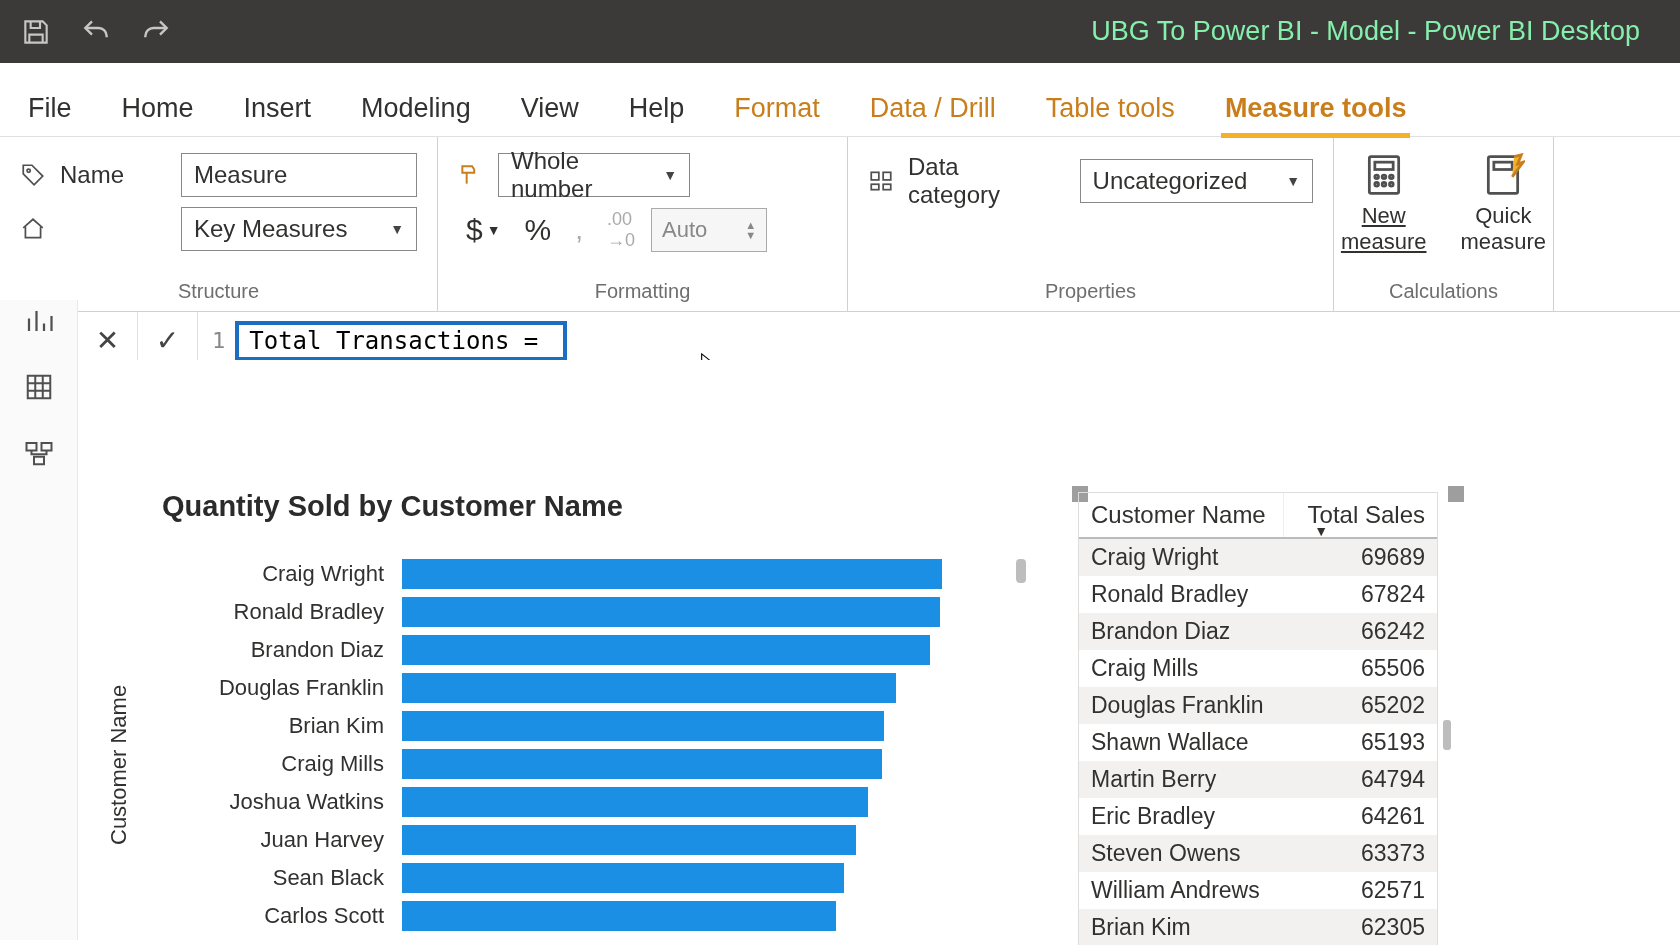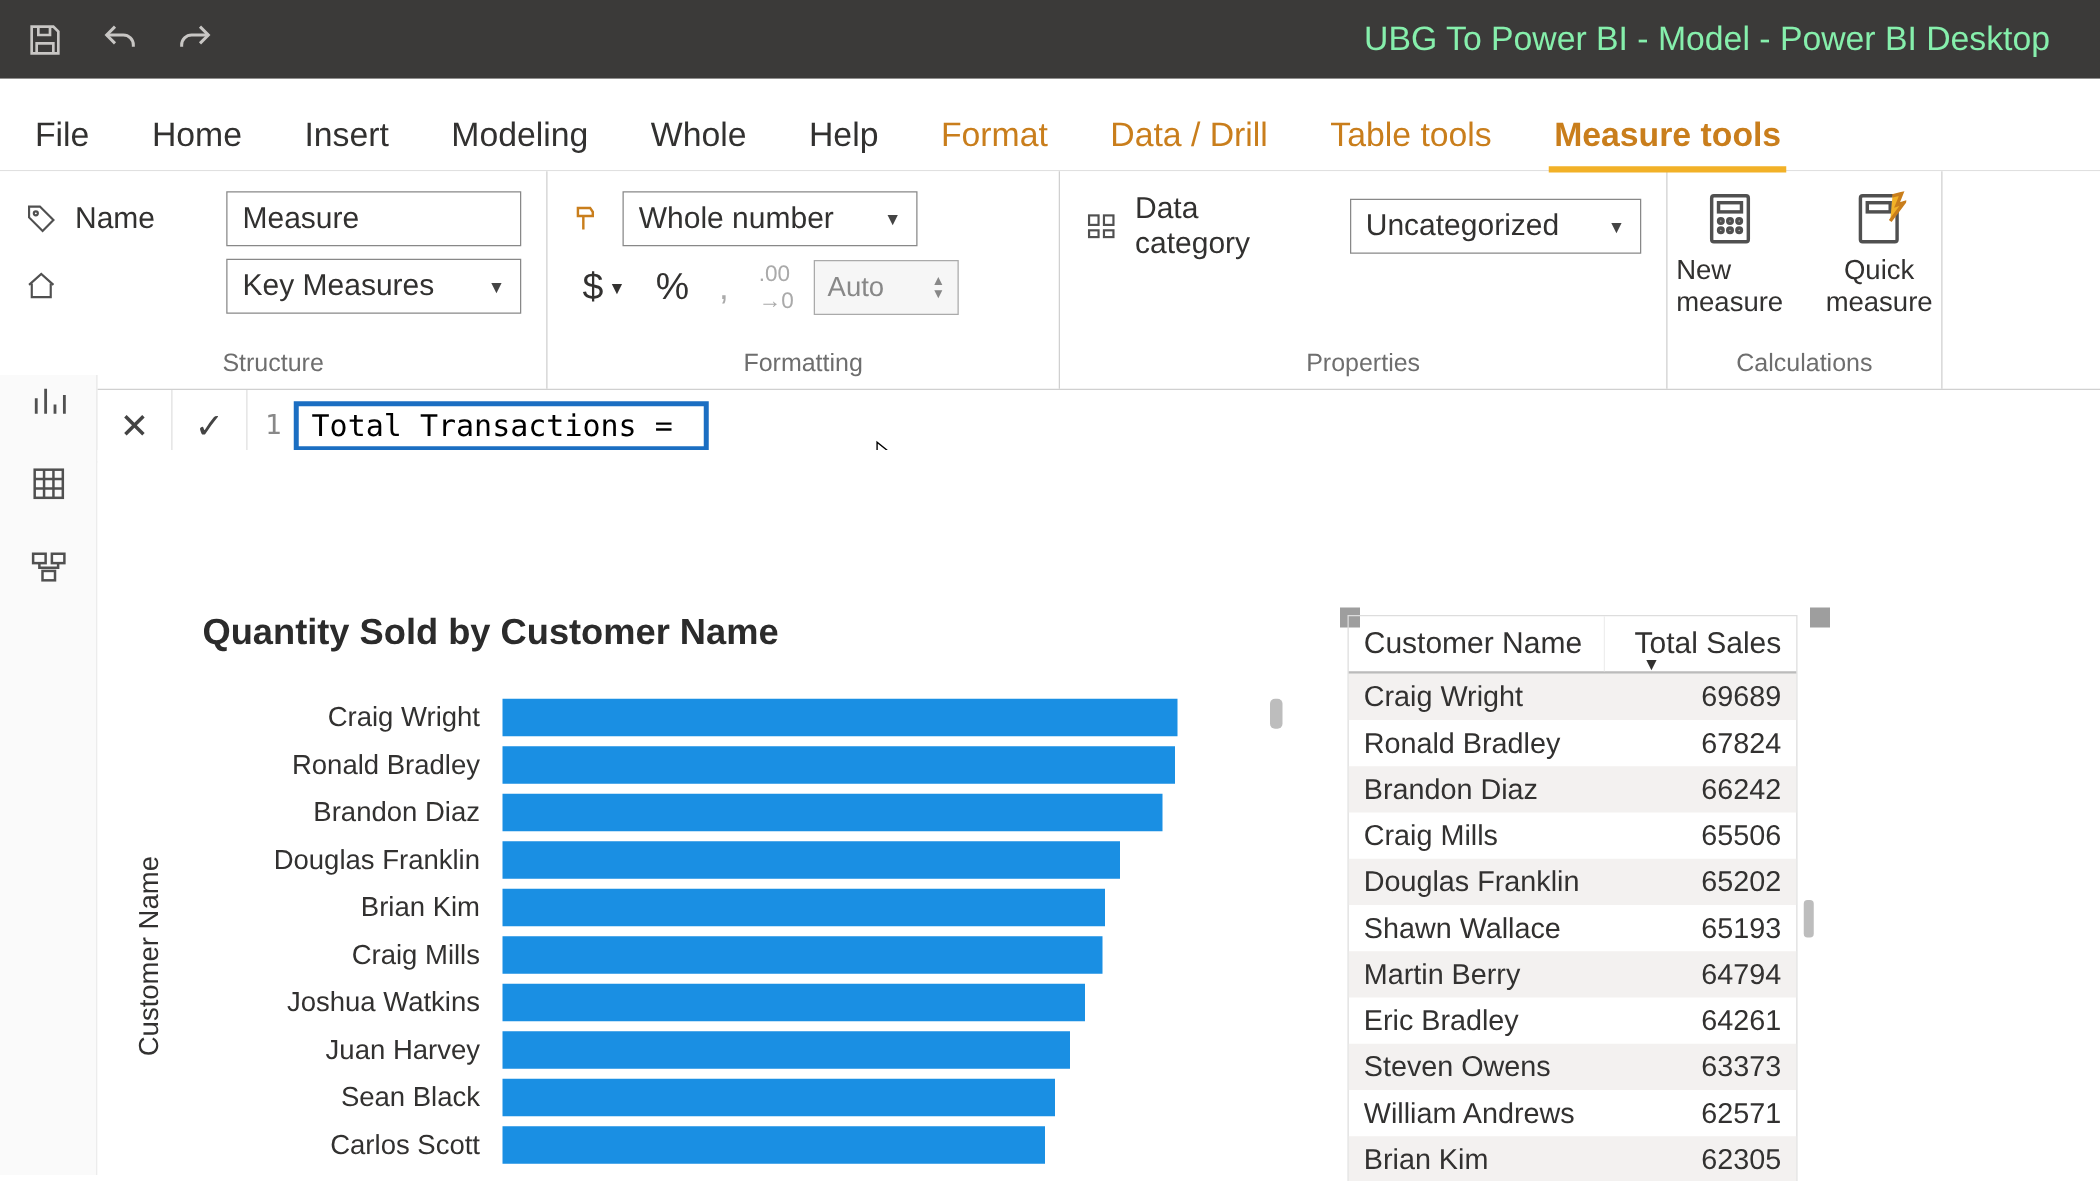--- a/index.html
+++ b/index.html
@@ -94,21 +94,21 @@
       </svg>
   </div>
   <div class="tb-title">UBG To Power BI - Model - Power BI Desktop</div>
 </div>
 
 <div class="tabs">
   <div class="tab">File</div>
   <div class="tab">Home</div>
   <div class="tab">Insert</div>
   <div class="tab">Modeling</div>
-  <div class="tab">Whole</div>
+  <div class="tab">View</div>
   <div class="tab">Help</div>
   <div class="tab orange">Format</div>
   <div class="tab orange">Data / Drill</div>
   <div class="tab orange">Table tools</div>
   <div class="tab orange active">Measure tools</div>
 </div>
 
 <div class="ribbon">
 
   <div class="group" style="width:438px;">
@@ -137,21 +137,21 @@
     <div class="glabel">Structure</div>
   </div>
 
   <div class="group" style="width:410px;">
     <div class="rows">
       <div class="frow">
         <svg class="ficon" viewBox="0 0 24 24" fill="none" stroke="#c97e1c" stroke-width="1.8">
             <path d="M4 4h9l2 3v3H4z"></path>
             <path d="M8 10v10"></path>
           </svg>
-        <div class="inputbox" style="width:236px;">
+        <div class="inputbox" style="width:192px;">
           <span>Whole number</span>
           <span class="caret">▼</span>
         </div>
       </div>
       <div class="frow" style="gap:8px;">
         <div class="fmt-btn">$<span style="font-size:14px;margin-left:4px;">▼</span></div>
         <div class="fmt-btn">%</div>
         <div class="fmt-btn" style="color:#aaa;">
             <span style="font-size:28px;">,</span>
           </div>
@@ -193,21 +193,21 @@
         <svg viewBox="0 0 24 24" fill="none" stroke="#505050" stroke-width="1.5">
             <rect x="4" y="2" width="16" height="20" rx="1"></rect>
             <rect x="7" y="5" width="10" height="4"></rect>
             <circle cx="8" cy="13" r="1"></circle>
             <circle cx="12" cy="13" r="1"></circle>
             <circle cx="16" cy="13" r="1"></circle>
             <circle cx="8" cy="17" r="1"></circle>
             <circle cx="12" cy="17" r="1"></circle>
             <circle cx="16" cy="17" r="1"></circle>
           </svg>
-        <span style="white-space:pre; text-align:left; line-height:26px;">New
+        <span style="white-space:pre; text-align:center; line-height:26px;text-decoration:underline;">New
 measure</span>
       </div>
       <div class="calc-btn">
         <svg viewBox="0 0 24 24" fill="none" stroke="#505050" stroke-width="1.5">
             <rect x="4" y="2" width="16" height="20" rx="1"></rect>
             <rect x="7" y="5" width="10" height="4"></rect>
             <path d="M18 2 l4 -1 -2 5 3 -1 -6 8" fill="#f2b127" stroke="#c97e1c"></path>
           </svg>
         <span style="white-space:pre; text-align:center; line-height:26px;">Quick
 measure</span>

